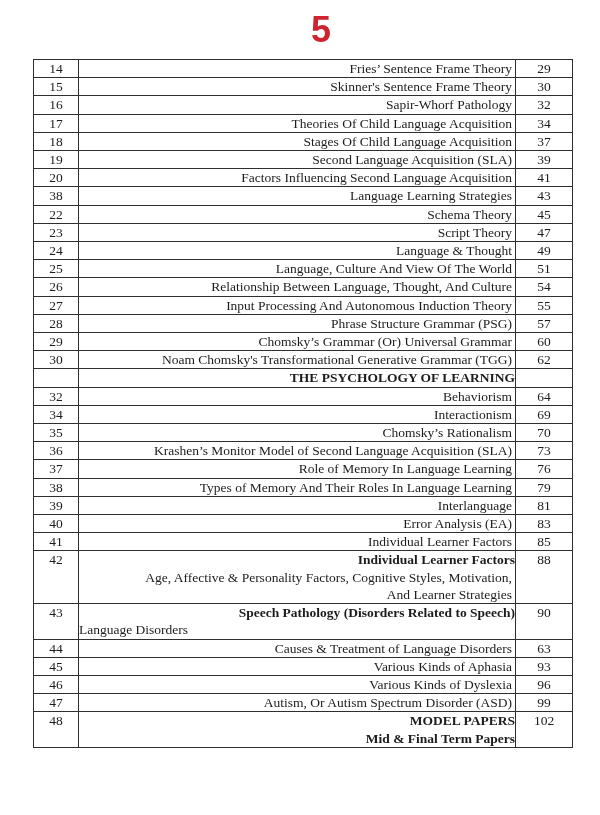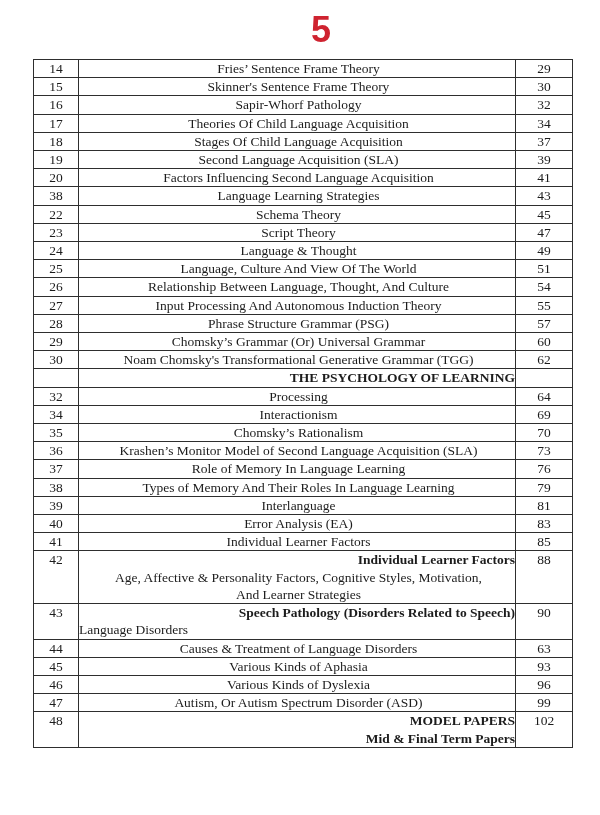--- a/index.html
+++ b/index.html
@@ -42,21 +42,21 @@
     padding: 0;
     font-size: 13.5px;
     line-height: 17.2px;
     vertical-align: top;
     overflow: hidden;
     white-space: nowrap;
   }
   td.num-cell   { text-align: center; }
   td.page-cell  { text-align: center; }
   .line         { min-height: 17.2px; }
-  .line.left    { text-align: center; padding-left: 6px; padding-right: 3px; }
+  .line.left    { text-align: right; padding-left: 6px; padding-right: 3px; }
   .line.center  { text-align: left; }
   .line.bold-center { text-align: right; font-weight: bold; }
 </style>
 </head>
 <body>
 
 <div class="page-number">5</div>
 
 <table class="toc-table">
   <colgroup>
@@ -205,21 +205,21 @@
     <td class="num-cell"></td>
     <td class="title-cell">
           <div class="line bold-center">THE PSYCHOLOGY OF LEARNING</div>
         </td>
     <td class="page-cell"></td>
   </tr>
 
   <tr>
     <td class="num-cell">32</td>
     <td class="title-cell">
-          <div class="line left">Processing</div>
+          <div class="line left">Behaviorism</div>
         </td>
     <td class="page-cell">64</td>
   </tr>
 
 
   <tr>
     <td class="num-cell">34</td>
     <td class="title-cell">
           <div class="line left">Interactionism</div>
         </td>

